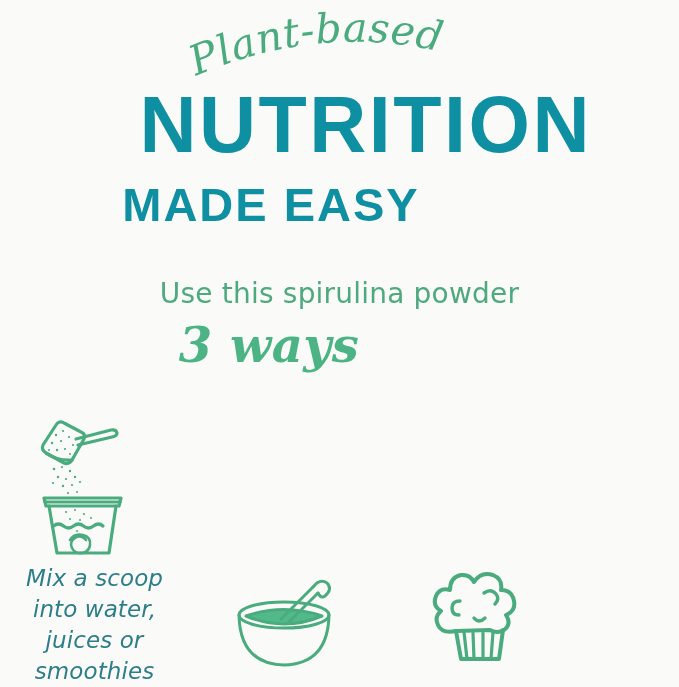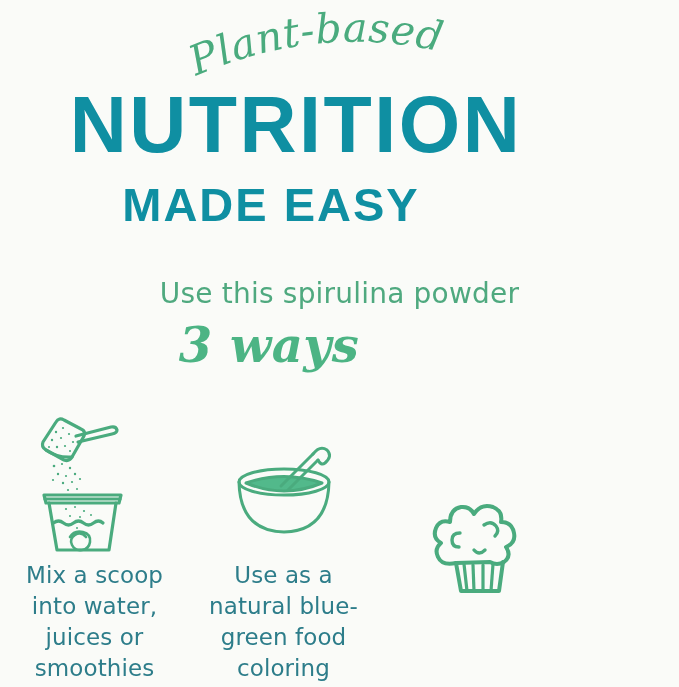--- a/index.html
+++ b/index.html
@@ -45,21 +45,21 @@
     fill: #4aab7e;
     letter-spacing: 0.5px;
   }
 
   
   .headline {
     position: absolute;
     top: 84px;
     left: 0;
     width: 592px;
-    text-align: center;
+    text-align: right;
     font-family: "Liberation Sans", sans-serif;
     font-weight: bold;
     font-size: 79px;
     line-height: 82px;
     letter-spacing: 2.5px;
     color: #0f8fa2;
     white-space: nowrap;
   }
 
   
@@ -111,21 +111,22 @@
 
   
   .columns {
     position: absolute;
     top: 400px;
     left: 0;
     width: 567px;
     height: 287px;
     display: flex;
     flex-direction: row;
-    align-items: center;
+    align-items: flex-end;
+    font-style: italic;
   }
   .col {
     width: 226.33px;
     display: flex;
     flex-direction: column;
     align-items: center;
   }
   .icon-box {
     height: 150px;
     display: flex;
@@ -250,21 +251,20 @@
 
             <path d="M 37 79 Q 75 66 113 79 Q 75 95 37 79 Z"></path>
 
             <path d="M 72 82 L 104 50"></path>
             <path d="M 79 86 L 109 56"></path>
 
             <path d="M 104 50 Q 111 41 118 46 Q 124 52 116 59 Q 112 62 109 56"></path>
           </g>
         </svg>
       </div>
-      <div class="caption">Use as a natural blue-green food coloring</div>
     </div>
 
     <div class="col">
       <div class="icon-box">
         <svg width="150" height="150" viewBox="0 0 150 150" xmlns="http://www.w3.org/2000/svg">
           <g fill="none" stroke="#4aab7e" stroke-width="4" stroke-linecap="round" stroke-linejoin="round">
 
             <path d="M 58 94
                      Q 44 97 40 88
                      Q 36 80 43 74

